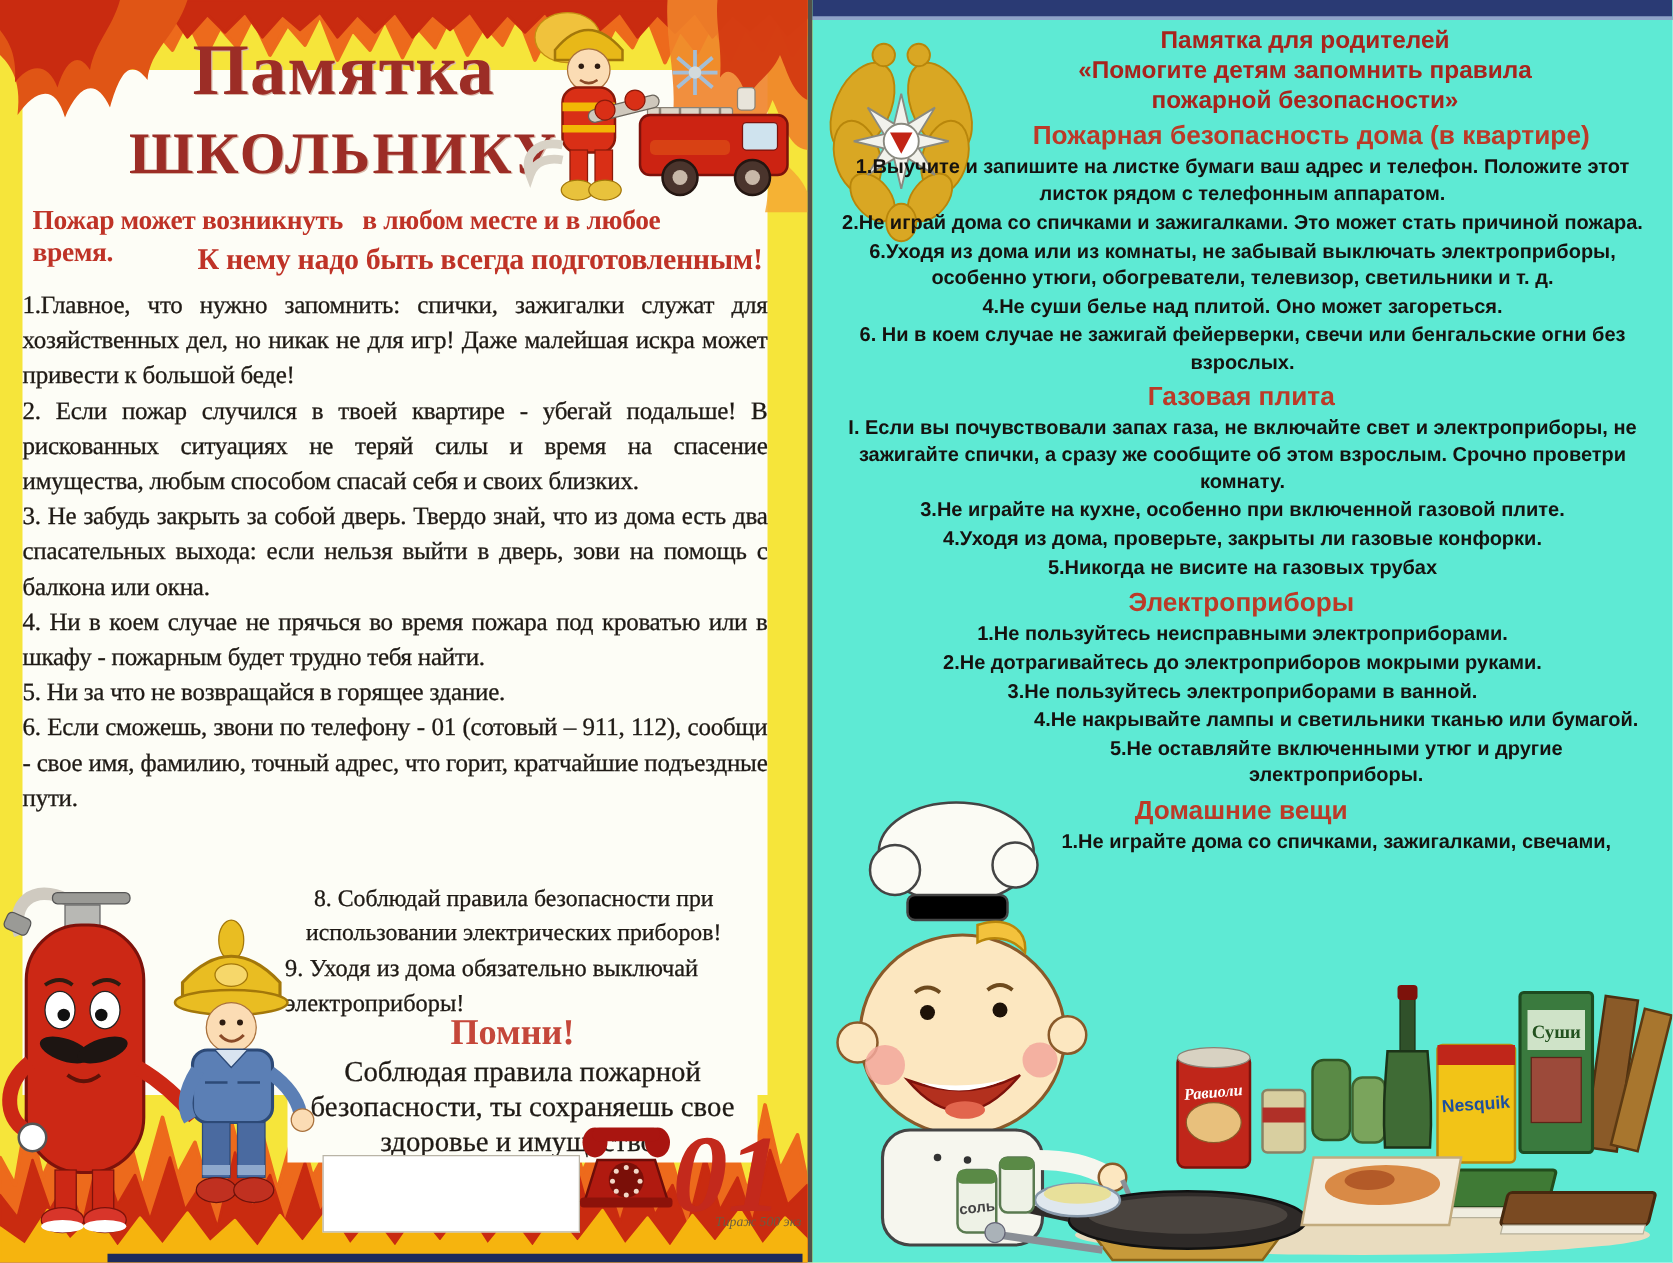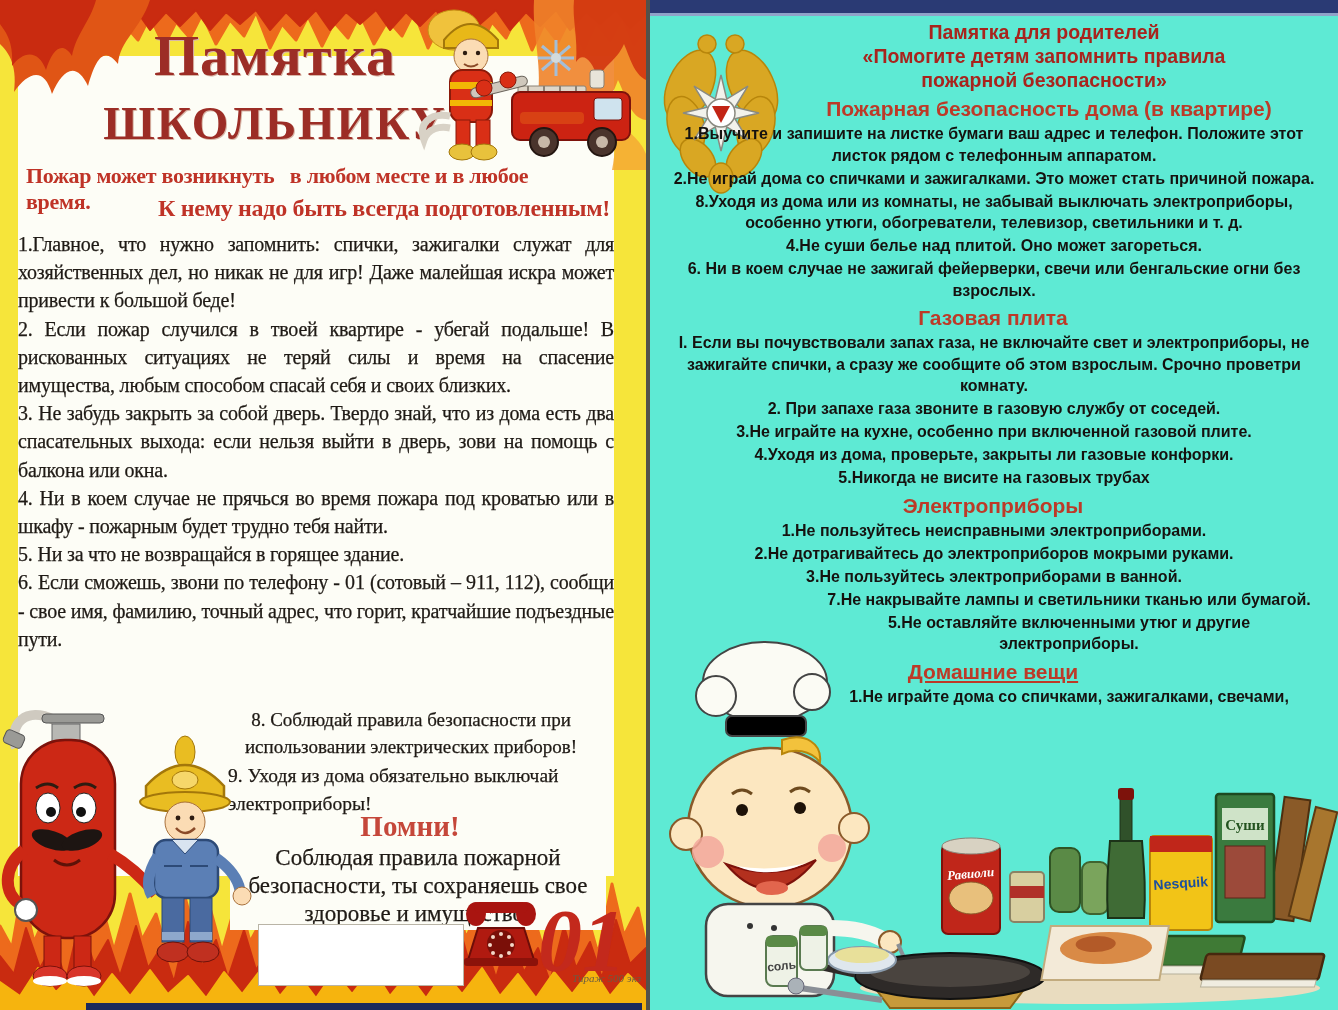--- a/index.html
+++ b/index.html
@@ -57,21 +57,21 @@
             font-size:19.5px;line-height:24px;color:#a8241d;}
   .rp-h{margin:4px 2px 2px 0;text-align:center;font-weight:bold;font-size:21px;line-height:25px;
         color:#bc3a28;}
   .rp-h1{margin-left:110px;width:578px;}
   .rp-items{width:676px;margin:0 0 0 6px;text-align:center;font-weight:bold;font-size:16px;
             line-height:21.5px;color:#15120f;}
   .rp-items p{margin:1.5px 0;}
   .rp-shift{margin-left:170px !important;margin-right:20px !important;}
   .rp-chef{position:absolute;left:0;top:636px;width:688px;height:374px;z-index:3;}
   .rp-s4{position:relative;z-index:4;}
-  .rp-h4{position:relative;z-index:4;text-decoration:underline;}
+  .rp-h4{position:relative;z-index:4;}
 </style>
 </head>
 <body>
 
 <div class="left-page">
   <div class="lp-white"></div>
 
   <svg class="lp-flames-top" viewBox="0 0 646 96">
     <polygon fill="#ed6a1c" stroke="#ed6a1c" stroke-width="3" stroke-linejoin="round" points="0,0 646,0 646,26 634,44 622,16 610,40 596,22 584,48 570,18 558,42 544,24 532,50 518,14 506,38 492,22 480,46 466,16 454,40 440,24 428,48 414,12 402,36 388,20 374,44 360,14 348,38 334,22 322,46 308,16 296,40 282,24 270,48 256,12 244,36 230,20 216,44 202,14 190,38 176,22 164,46 150,16 138,40 124,24 112,48 98,12 86,36 72,20 60,44 46,14 34,38 20,22 8,46 0,18"></polygon>
     <polygon fill="#c92b10" stroke="#c92b10" stroke-width="2" stroke-linejoin="round" points="0,0 646,0 646,14 630,28 616,10 600,24 586,12 570,30 556,10 540,26 526,12 510,30 496,10 480,24 466,12 450,30 436,10 420,26 406,12 390,30 376,10 360,24 346,12 330,30 316,10 300,26 286,12 270,30 256,10 240,24 226,12 210,30 196,10 180,26 166,12 150,30 136,10 120,24 106,12 90,30 76,10 60,26 46,12 30,30 16,10 0,12"></polygon>
@@ -255,40 +255,39 @@
     <div class="rp-title">
       <div>Памятка для родителей</div>
       <div>«Помогите детям запомнить правила</div>
       <div>пожарной безопасности»</div>
     </div>
 
     <div class="rp-h rp-h1">Пожарная безопасность дома (в квартире)</div>
     <div class="rp-items">
       <p>1.Выучите и запишите на листке бумаги ваш адрес и телефон. Положите этот листок рядом с телефонным аппаратом.</p>
       <p>2.Не играй дома со спичками и зажигалками. Это может стать причиной пожара.</p>
-      <p>8.Уходя из дома или из комнаты, не забывай выключать электроприборы, особенно утюги, обогреватели, телевизор, светильники и т. д.</p>
+      <p>6.Уходя из дома или из комнаты, не забывай выключать электроприборы, особенно утюги, обогреватели, телевизор, светильники и т. д.</p>
       <p>4.Не суши белье над плитой. Оно может загореться.</p>
       <p>6. Ни в коем случае не зажигай фейерверки, свечи или бенгальские огни без взрослых.</p>
     </div>
 
     <div class="rp-h">Газовая плита</div>
     <div class="rp-items">
       <p>I. Если вы почувствовали запах газа, не включайте свет и электроприборы, не зажигайте спички, а сразу же сообщите об этом взрослым. Срочно проветри комнату.</p>
-      <p>2. При запахе газа звоните в газовую службу от соседей.</p>
       <p>3.Не играйте на кухне, особенно при включенной газовой плите.</p>
       <p>4.Уходя из дома, проверьте, закрыты ли газовые конфорки.</p>
       <p>5.Никогда не висите на газовых трубах</p>
     </div>
 
     <div class="rp-h">Электроприборы</div>
     <div class="rp-items">
       <p>1.Не пользуйтесь неисправными электроприборами.</p>
       <p>2.Не дотрагивайтесь до электроприборов мокрыми руками.</p>
       <p>3.Не пользуйтесь электроприборами в ванной.</p>
-      <p class="rp-shift">7.Не накрывайте лампы и светильники тканью или бумагой.</p>
+      <p class="rp-shift">4.Не накрывайте лампы и светильники тканью или бумагой.</p>
       <p class="rp-shift">5.Не оставляйте включенными утюг и другие электроприборы.</p>
     </div>
 
     <div class="rp-h rp-h4">Домашние вещи</div>
     <div class="rp-items rp-s4">
       <p class="rp-shift">1.Не играйте дома со спичками, зажигалками, свечами,</p>
     </div>
   </div>
 
   <svg class="rp-chef" viewBox="0 0 688 374">

